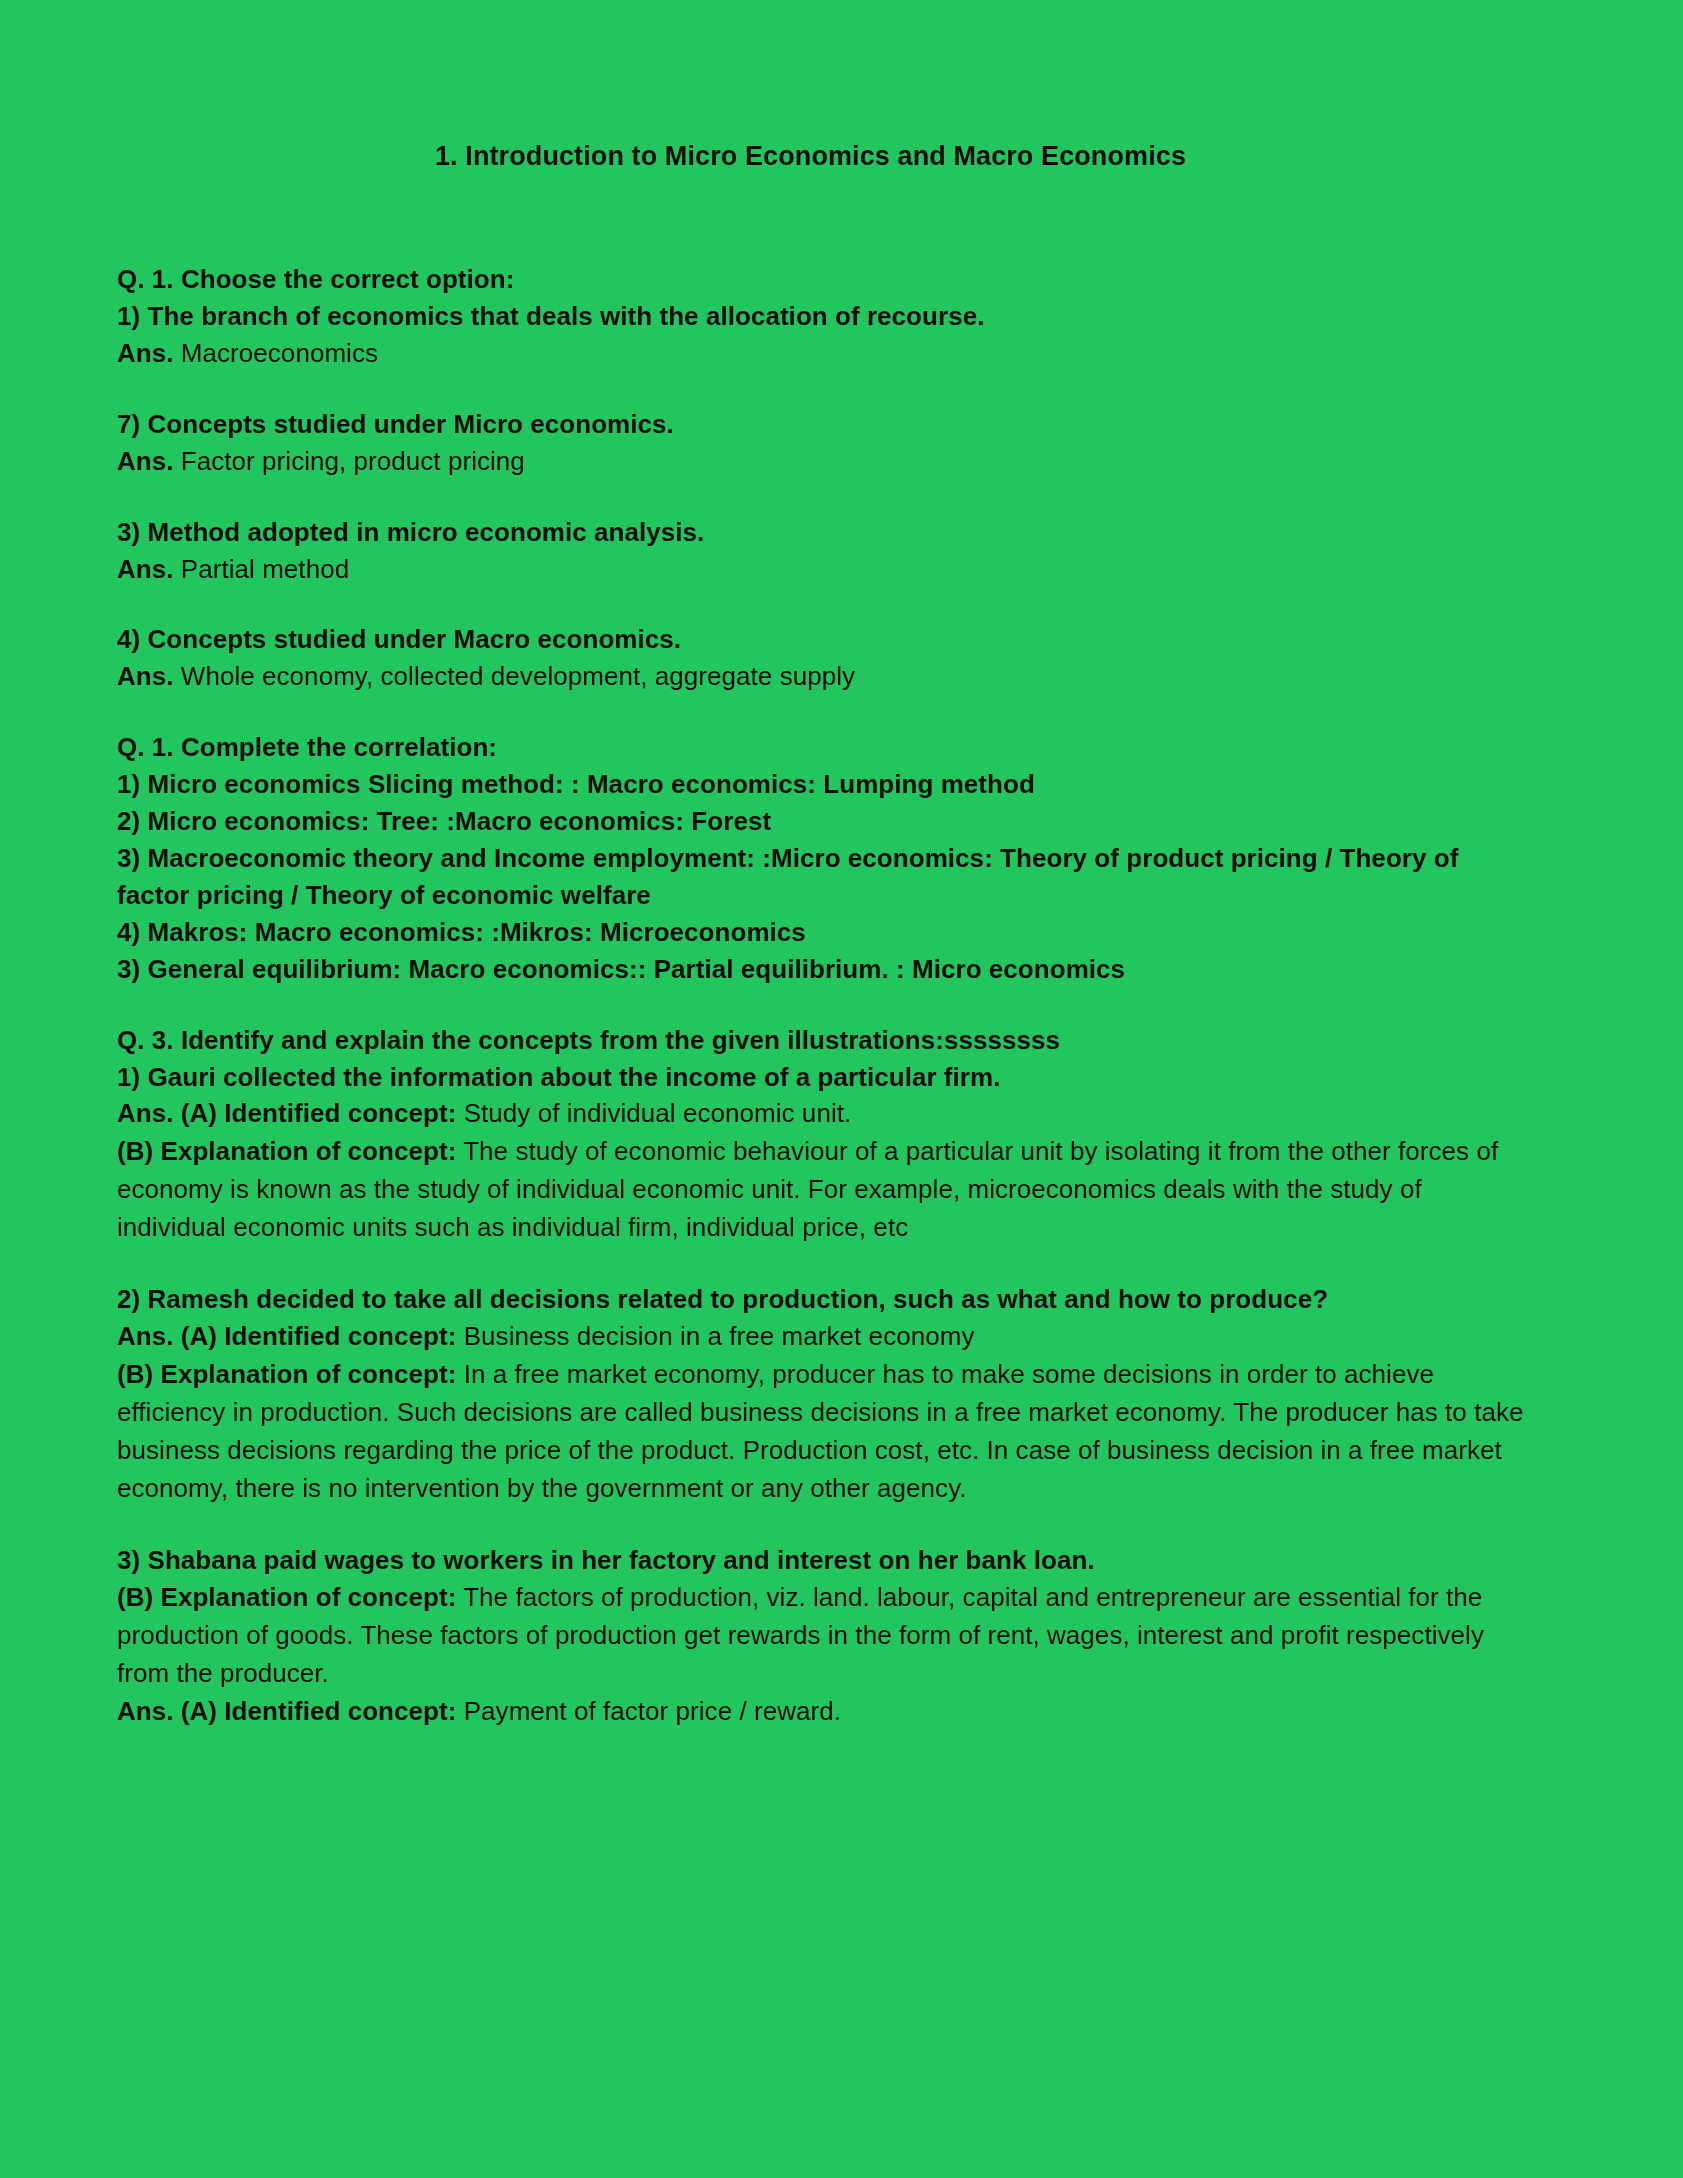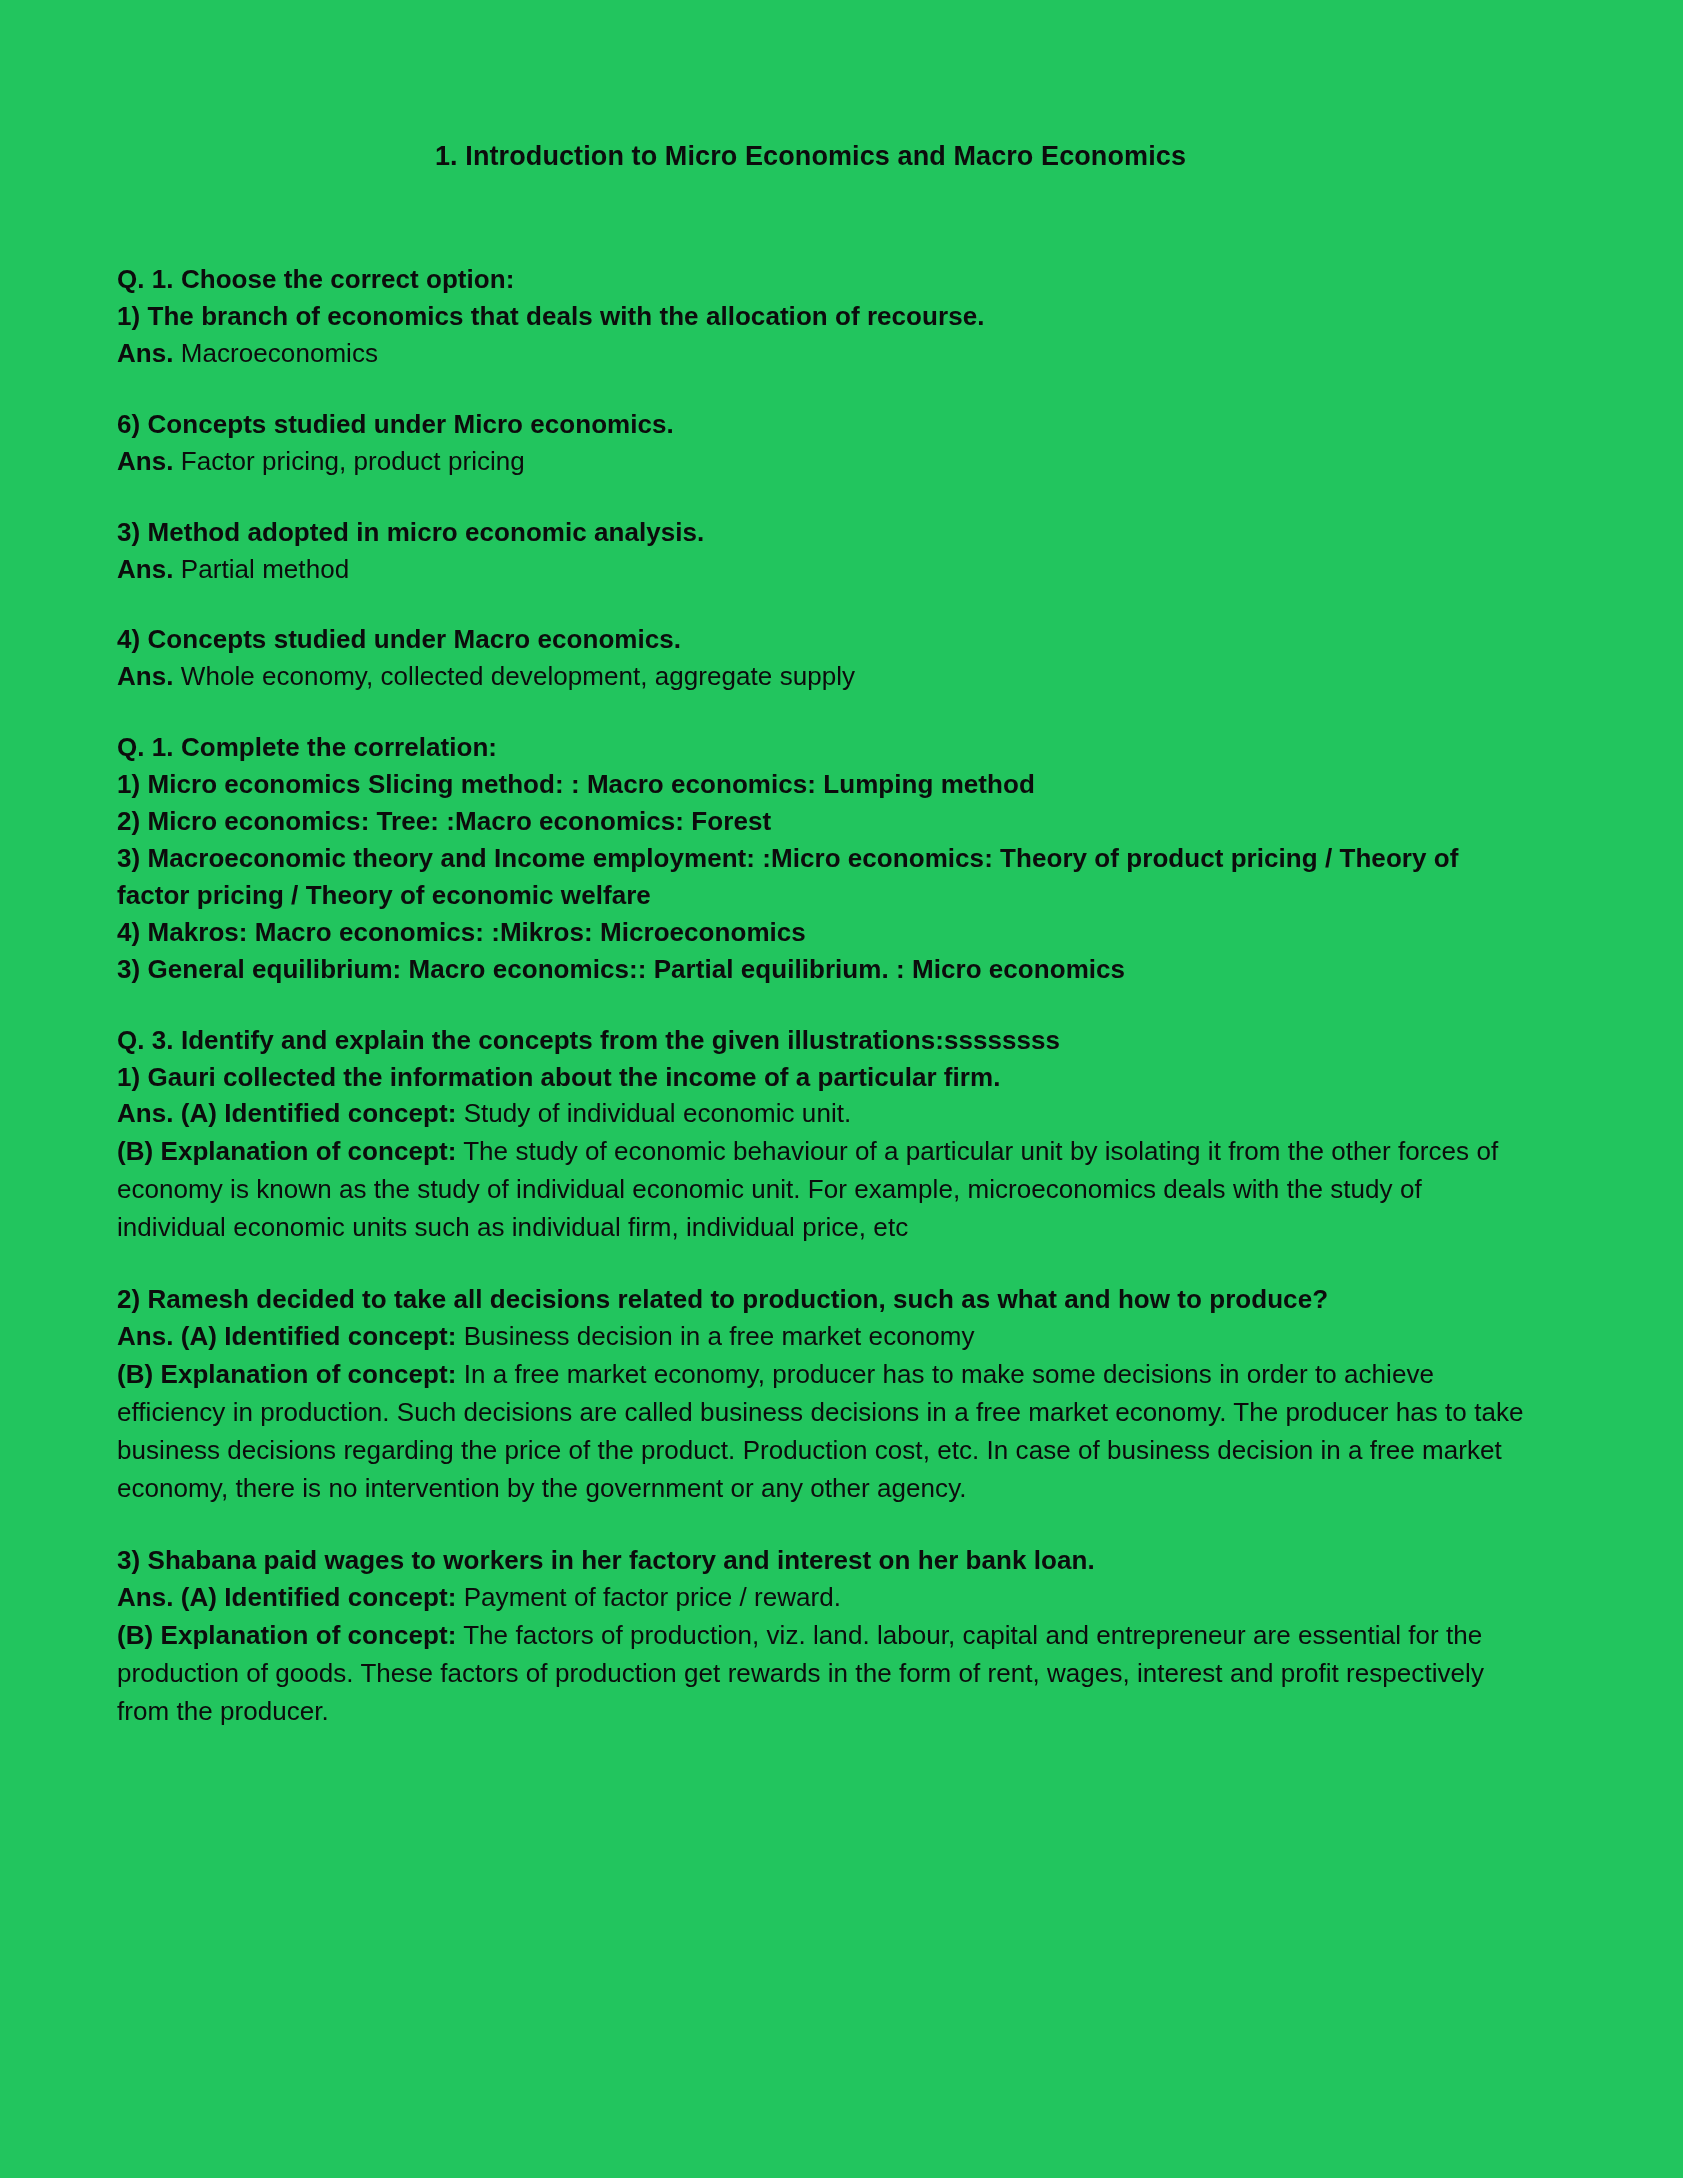--- a/index.html
+++ b/index.html
@@ -80,21 +80,21 @@
   <div class="spacer-title"></div>
 
   <div class="block">
     <div class="line b">Q. 1. Choose the correct option:</div>
 
     <div class="line b">1) The branch of economics that deals with the allocation of recourse.</div>
     <div class="line"><span class="ans-label">Ans.</span> <span>Macroeconomics</span></div>
 
     <div class="gap"></div>
 
-    <div class="line b">6) Concepts studied under Micro economics.</div>
+    <div class="line b">7) Concepts studied under Micro economics.</div>
     <div class="line"><span class="ans-label">Ans.</span> <span>Factor pricing, product pricing</span></div>
 
     <div class="gap"></div>
 
     <div class="line b">3) Method adopted in micro economic analysis.</div>
     <div class="line"><span class="ans-label">Ans.</span> <span>Partial method</span></div>
 
     <div class="gap"></div>
 
     <div class="line b">4) Concepts studied under Macro economics.</div>
@@ -128,18 +128,18 @@
 
     <div class="gap"></div>
 
     <div class="line b narrow-wrap">2) Ramesh decided to take all decisions related to production, such as what and how to produce?</div>
     <div class="para narrow-wrap"><strong>Ans. (A) Identified concept:</strong><span> Business decision in a free market economy</span></div>
     <div class="para narrow-wrap"><strong>(B) Explanation of concept:</strong><span> In a free market economy, producer has to make some decisions in order to achieve efficiency in production. Such decisions are called business decisions in a free market economy. The producer has to take business decisions regarding the price of the product. Production cost, etc. In case of business decision in a free market economy, there is no intervention by the government or any other agency.</span></div>
 
     <div class="gap"></div>
 
     <div class="line b narrow-wrap">3) Shabana paid wages to workers in her factory and interest on her bank loan.</div>
+    <div class="para narrow-wrap"><strong>(B) Explanation of concept:</strong><span> The factors of production, viz. land. labour, capital and entrepreneur are essential for the production of goods. These factors of production get rewards in the form of rent, wages, interest and profit respectively from the producer.</span></div>
     <div class="para narrow-wrap"><strong>Ans. (A) Identified concept:</strong><span> Payment of factor price / reward.</span></div>
-    <div class="para narrow-wrap"><strong>(B) Explanation of concept:</strong><span> The factors of production, viz. land. labour, capital and entrepreneur are essential for the production of goods. These factors of production get rewards in the form of rent, wages, interest and profit respectively from the producer.</span></div>
   </div>
 
 </div>
 
 
 </body></html>

